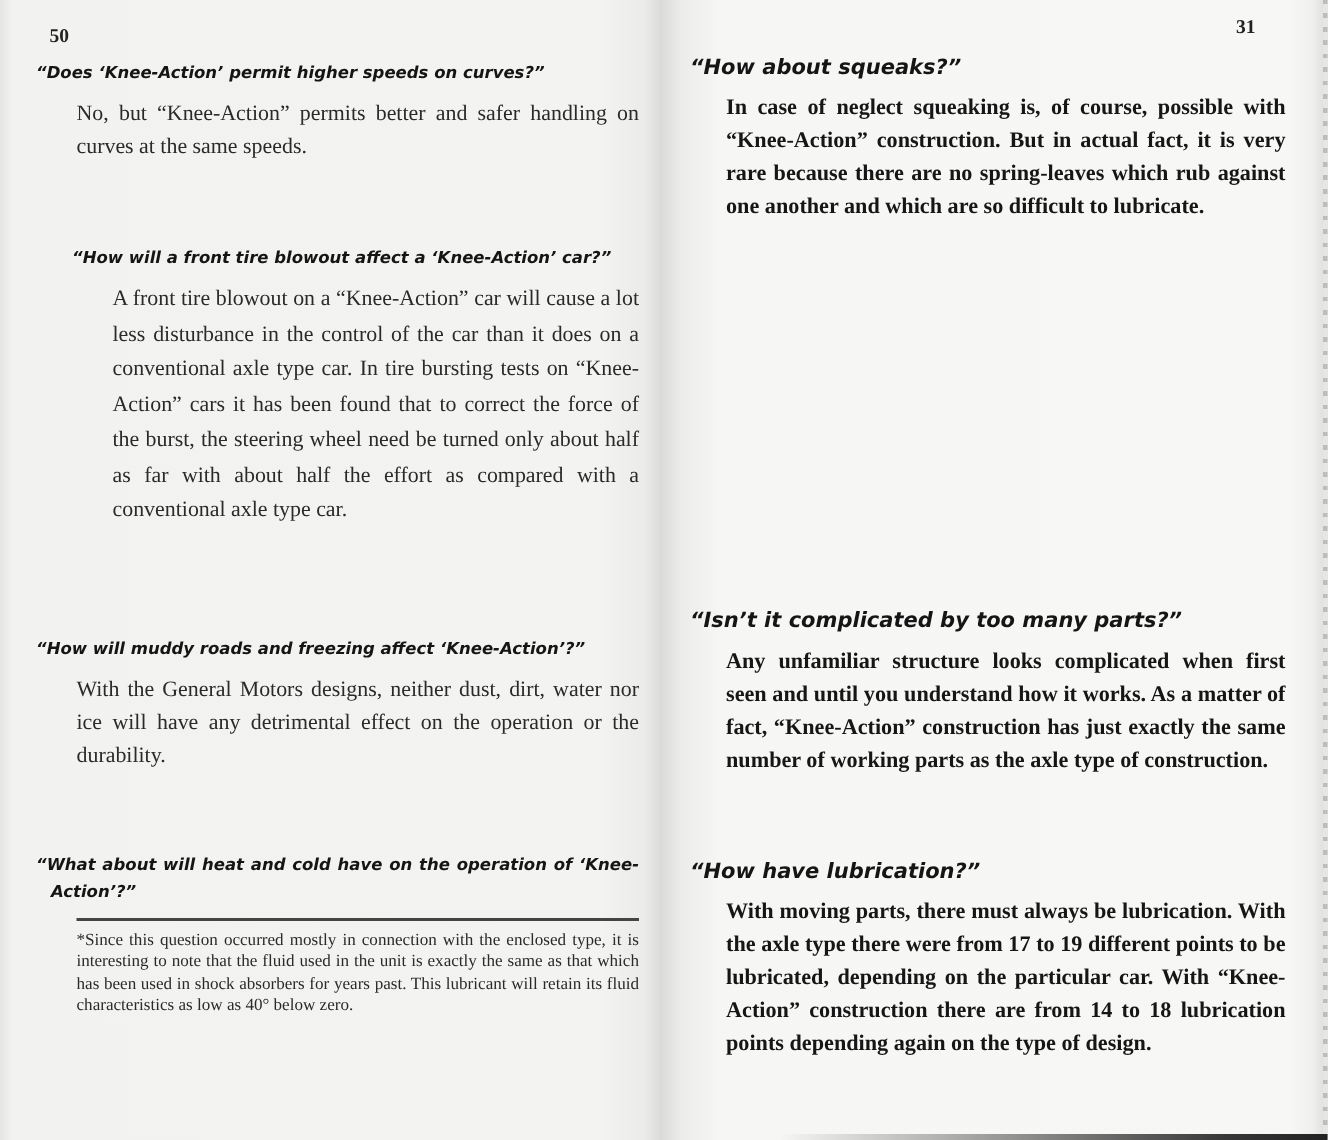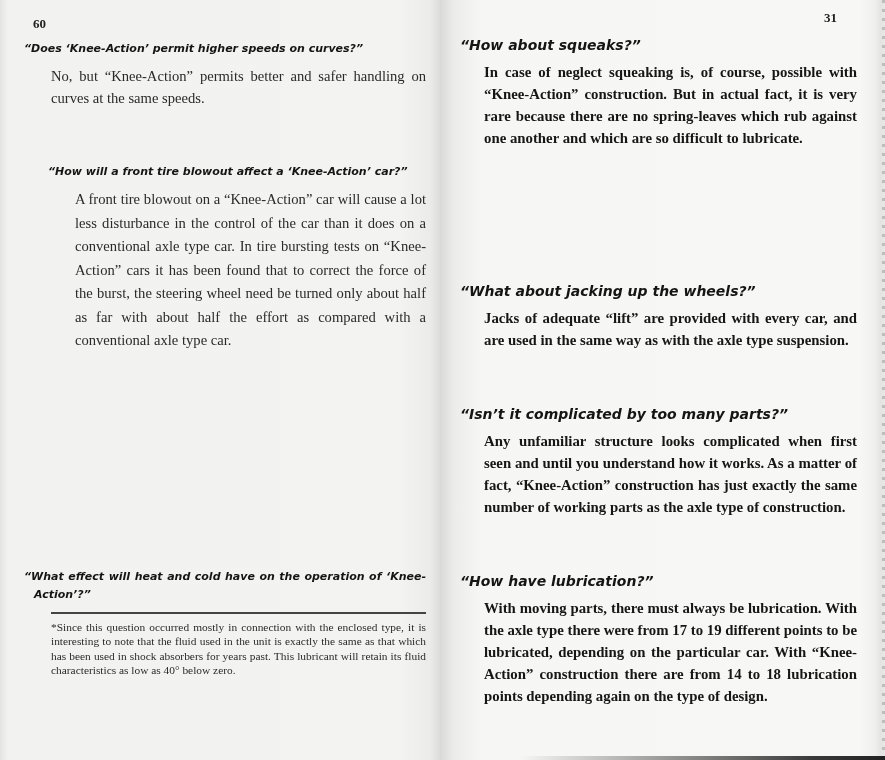--- a/index.html
+++ b/index.html
@@ -62,53 +62,53 @@
     margin: 6px 0 0 27px;
     font-size: 11.4px; line-height: 14.5px; text-align: justify; color: #2a2a2a;
   }
 </style>
 </head>
 <body>
 
 <div class="spread">
 
   <div class="page page-left">
-    <div class="page-num">60</div>
+    <div class="page-num">50</div>
 
     <div class="qa" style="top:40px; left:24px; right:14px;">
       <p class="question">“Does ‘Knee-Action’ permit higher speeds on curves?”</p>
       <p class="answer">No, but “Knee-Action” permits better and safer handling on curves at the same speeds.</p>
     </div>
 
     <div class="qa" style="top:163px; left:24px; right:14px;margin-left:24px;">
       <p class="question">“How will a front tire blowout affect a ‘Knee-Action’ car?”</p>
       <p class="answer" style="line-height:23.5px;">A front tire blowout on a “Knee-Action” car will cause a lot less disturbance in the control of the car than it does on a conventional axle type car. In tire bursting tests on “Knee-Action” cars it has been found that to correct the force of the burst, the steering wheel need be turned only about half as far with about half the effort as compared with a conventional axle type car.</p>
     </div>
 
+    <div class="qa" style="top:424px; left:24px; right:14px;">
+      <p class="question">“How will muddy roads and freezing affect ‘Knee-Action’?”</p>
+      <p class="answer">With the General Motors designs, neither dust, dirt, water nor ice will have any detrimental effect on the operation or the durability.</p>
+    </div>
 
     <div class="qa" style="top:568px; left:24px; right:14px;">
-      <p class="question">“What effect will heat and cold have on the operation of ‘Knee-Action’?”</p>
+      <p class="question">“What about will heat and cold have on the operation of ‘Knee-Action’?”</p>
       <div class="rule"></div>
       <p class="footnote">*Since this question occurred mostly in connection with the enclosed type, it is interesting to note that the fluid used in the unit is exactly the same as that which has been used in shock absorbers for years past. This lubricant will retain its fluid characteristics as low as 40° below zero.</p>
     </div>
   </div>
 
   <div class="page page-right">
     <div class="page-num">31</div>
 
     <div class="qa" style="top:36px; left:20px; right:28px;">
       <p class="question">“How about squeaks?”</p>
       <p class="answer">In case of neglect squeaking is, of course, possible with “Knee-Action” construction. But in actual fact, it is very rare because there are no spring-leaves which rub against one another and which are so difficult to lubricate.</p>
     </div>
 
 
-    <div class="qa" style="top:282px; left:20px; right:28px;">
-      <p class="question">“What about jacking up the wheels?”</p>
-      <p class="answer">Jacks of adequate “lift” are provided with every car, and are used in the same way as with the axle type suspension.</p>
-    </div>
 
     <div class="qa" style="top:405px; left:20px; right:28px;">
       <p class="question">“Isn’t it complicated by too many parts?”</p>
       <p class="answer">Any unfamiliar structure looks complicated when first seen and until you understand how it works. As a matter of fact, “Knee-Action” construction has just exactly the same number of working parts as the axle type of construction.</p>
     </div>
 
     <div class="qa" style="top:572px; left:20px; right:28px;">
       <p class="question">“How have lubrication?”</p>
       <p class="answer">With moving parts, there must always be lubrication. With the axle type there were from 17 to 19 different points to be lubricated, depending on the particular car. With “Knee-Action” construction there are from 14 to 18 lubrication points depending again on the type of design.</p>
     </div>

